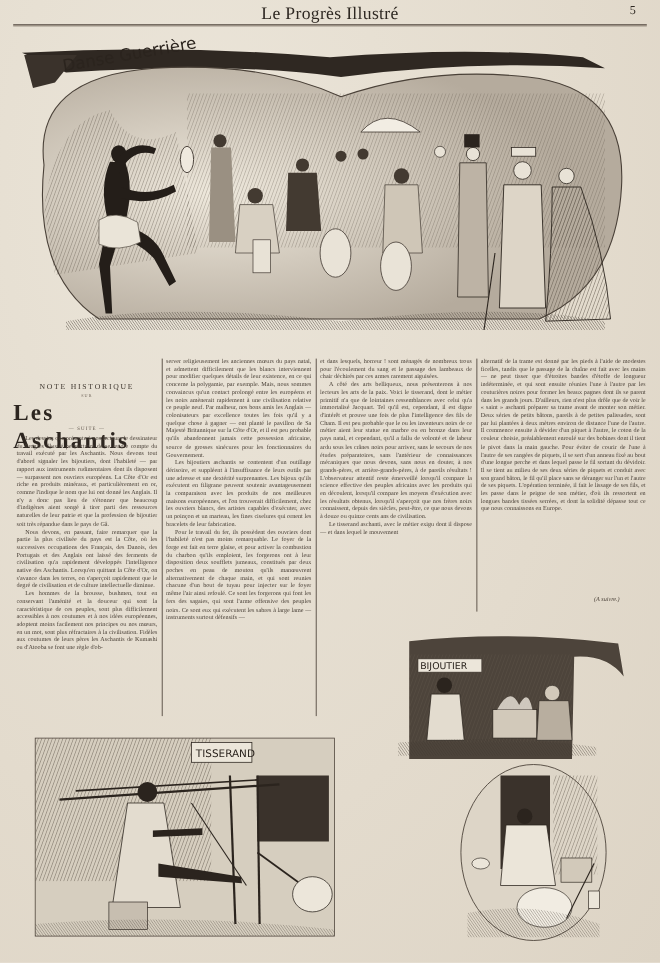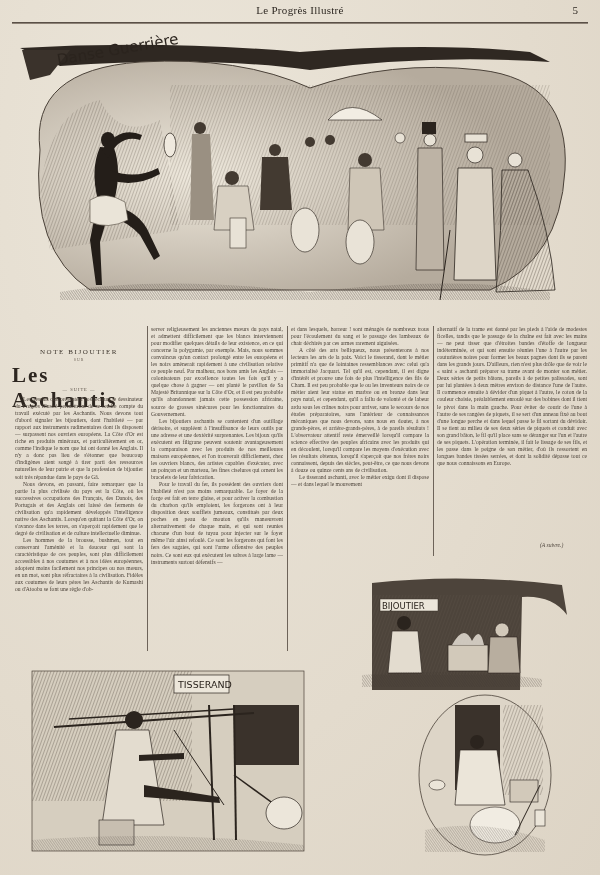--- a/index.html
+++ b/index.html
@@ -9,21 +9,21 @@
     font-family: "Liberation Serif", "DejaVu Serif", serif;
     color: #3a332b;
     position: relative;
   }
   .page { position: absolute; inset: 0; background:
       radial-gradient(ellipse at 30% 20%, #ebe5d9 0%, #e3dbcd 60%, #ddd4c5 100%); }
 
   
   .masthead { position: absolute; left: 12px; right: 12px; top: 2px; height: 20px; }
   .masthead .title { position: absolute; left: 0; right: 0; top: 2px; text-align: center;
-    font-size: 11px; letter-spacing: 0.3px; color: #2e2822; }
+    font-size: 16px; letter-spacing: 0.3px; color: #2e2822; }
   .masthead .pagenum { position: absolute; right: 10px; top: 2px; font-size: 11px; color: #2e2822; }
   .masthead .rule { position: absolute; left: 0; right: 0; top: 20px; height: 2px;
     border-top: 1px solid #5a5047; border-bottom: 1px solid #8d8276; }
 
   
   .illus { position: absolute; overflow: hidden; }
   .illus svg { width: 100%; height: 100%; display: block; }
   .caption-svg { font-family: "DejaVu Sans", sans-serif; }
 
   
@@ -119,21 +119,21 @@
         <circle cx="505" cy="130" r="7" fill="#e8e2d6" stroke="#2b241e" stroke-width="0.7"></circle>
         <path d="M492 140 L518 140 Q540 200 545 260 L486 262 Q492 200 492 140 Z" fill="url(#hatch)" stroke="#2b241e" stroke-width="0.8"></path>
         <circle cx="420" cy="110" r="6" fill="#e8e2d6" stroke="#2b241e" stroke-width="0.7"></circle>
         <rect x="412" y="92" width="14" height="12" fill="#2b241e"></rect>
         <path d="M408 118 L432 118 L434 240 L406 240 Z" fill="#bdb3a5" stroke="#2b241e" stroke-width="0.7"></path>
         <circle cx="390" cy="108" r="5" fill="#e8e2d6" stroke="#2b241e" stroke-width="0.6"></circle>
       </g>
     </svg>
   </div>
 
-  <div class="kicker">NOTE BIJOUTIER</div>
+  <div class="kicker">NOTE HISTORIQUE</div>
   <div class="kicker-sub">SUR</div>
   <div class="headline">Les Aschantis</div>
   <div class="suite">— SUITE —</div>
 
   <div class="col" style="left:15px; top:396px; width:128px; height:262px; overflow:hidden;">
     <p>Les dessins que présente à nos lecteurs le dessinateur du Progrès illustré permettront de se rendre compte du travail exécuté par les Aschantis. Nous devons tout d'abord signaler les bijoutiers, dont l'habileté — par rapport aux instruments rudimentaires dont ils disposent — surpassent nos ouvriers européens. La Côte d'Or est riche en produits minéraux, et particulièrement en or, comme l'indique le nom que lui ont donné les Anglais. Il n'y a donc pas lieu de s'étonner que beaucoup d'indigènes aient songé à tirer parti des ressources naturelles de leur patrie et que la profession de bijoutier soit très répandue dans le pays de Gâ.</p>
     <p>Nous devons, en passant, faire remarquer que la partie la plus civilisée du pays est la Côte, où les successives occupations des Français, des Danois, des Portugais et des Anglais ont laissé des ferments de civilisation qu'a rapidement développés l'intelligence native des Aschantis. Lorsqu'en quittant la Côte d'Or, on s'avance dans les terres, on s'aperçoit rapidement que le degré de civilisation et de culture intellectuelle diminue.</p>
     <p>Les hommes de la brousse, bushmen, tout en conservant l'aménité et la douceur qui sont la caractéristique de ces peuples, sont plus difficilement accessibles à nos coutumes et à nos idées européennes, adoptent moins facilement nos principes ou nos mœurs, en un mot, sont plus réfractaires à la civilisation. Fidèles aux coutumes de leurs pères les Aschantis de Kumashi ou d'Atooba se font une règle d'ob-</p>
   </div>
   <div class="col-rule" style="left:147px; top:326px; height:325px;"></div>

